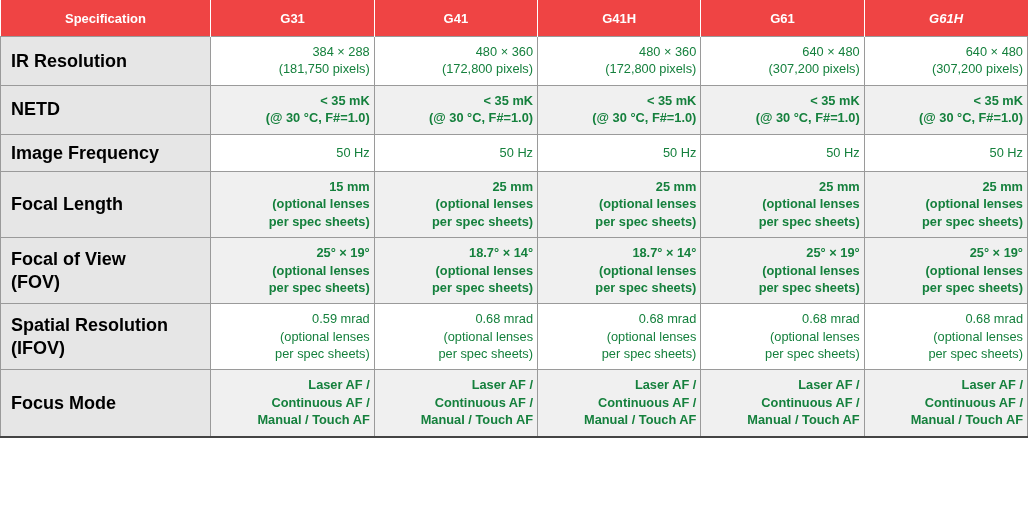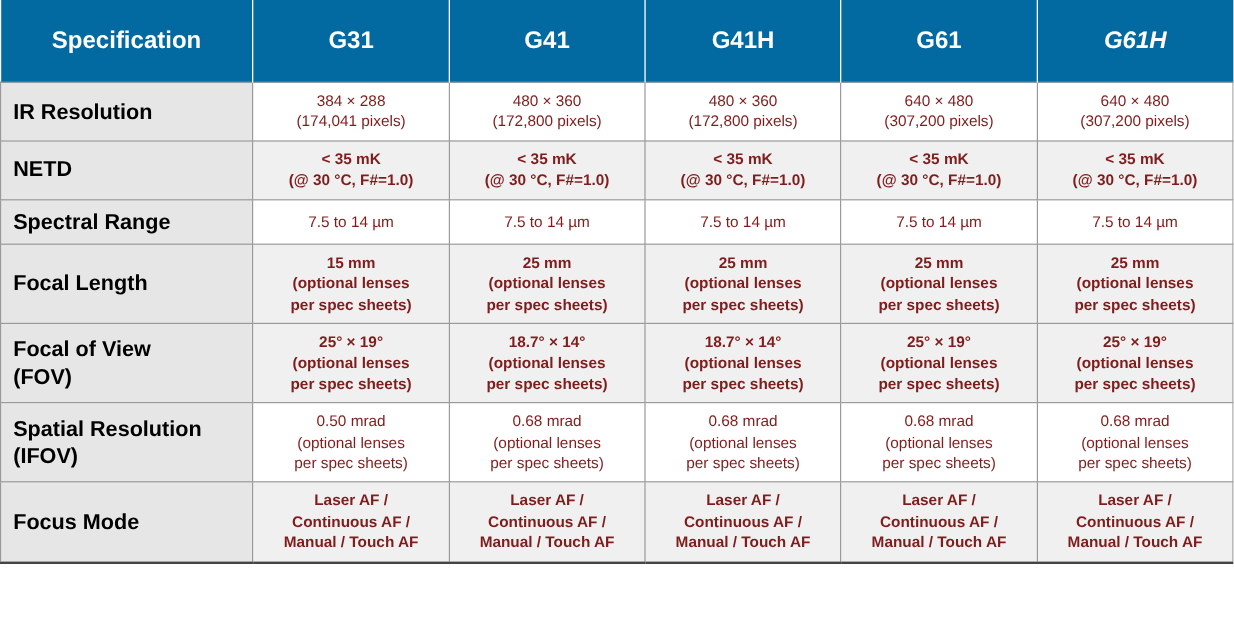--- a/index.html
+++ b/index.html
@@ -15,36 +15,36 @@
   }
   table.spec-table {
     border-collapse: collapse;
     width: 1028px;
     table-layout: fixed;
   }
   table.spec-table col.spec-col { width: 210px; }
   table.spec-table col.model-col { width: 163px; }
 
   thead th {
-    background: #0369a1;
+    background: #ef4444;
     color: #ffffff;
-    font-size: 20px;
+    font-size: 13px;
     font-weight: bold;
     text-align: center;
     height: 28px;
-    padding: 20px 2px;
+    padding: 4px 2px;
     border-right: 1px solid #ffffff;
   }
   thead th:last-child { border-right: none; font-style: italic; }
 
   tbody td {
     border: 1px solid #9a9a9a;
-    text-align: center;
+    text-align: right;
     font-size: 12.8px;
-    color: #7f1d1d;
+    color: #15803d;
     padding: 7px 4px;
     line-height: 1.28;
     vertical-align: middle;
   }
   tbody th.row-label {
     border: 1px solid #9a9a9a;
     background: #e6e6e6;
     text-align: left;
     font-size: 18px;
     font-weight: bold;
@@ -86,21 +86,21 @@
         <th>G61H</th>
       </tr>
   </thead>
   <tbody>
       <tr>
         <th class="row-label">
           <span class="cellline">IR Resolution</span>
         </th>
         <td>
           <span class="cellline">384 × 288</span>
-          <span class="cellline">(174,041 pixels)</span>
+          <span class="cellline">(181,750 pixels)</span>
         </td>
         <td>
           <span class="cellline">480 × 360</span>
           <span class="cellline">(172,800 pixels)</span>
         </td>
         <td>
           <span class="cellline">480 × 360</span>
           <span class="cellline">(172,800 pixels)</span>
         </td>
         <td>
@@ -132,36 +132,36 @@
           <span class="cellline">&lt; 35 mK</span>
           <span class="cellline">(@ 30 °C, F#=1.0)</span>
         </td>
         <td>
           <span class="cellline">&lt; 35 mK</span>
           <span class="cellline">(@ 30 °C, F#=1.0)</span>
         </td>
       </tr>
       <tr>
         <th class="row-label">
-          <span class="cellline">Spectral Range</span>
-        </th>
-        <td>
-          <span class="cellline">7.5 to 14 µm</span>
-        </td>
-        <td>
-          <span class="cellline">7.5 to 14 µm</span>
-        </td>
-        <td>
-          <span class="cellline">7.5 to 14 µm</span>
-        </td>
-        <td>
-          <span class="cellline">7.5 to 14 µm</span>
-        </td>
-        <td>
-          <span class="cellline">7.5 to 14 µm</span>
+          <span class="cellline">Image Frequency</span>
+        </th>
+        <td>
+          <span class="cellline">50 Hz</span>
+        </td>
+        <td>
+          <span class="cellline">50 Hz</span>
+        </td>
+        <td>
+          <span class="cellline">50 Hz</span>
+        </td>
+        <td>
+          <span class="cellline">50 Hz</span>
+        </td>
+        <td>
+          <span class="cellline">50 Hz</span>
         </td>
       </tr>
       <tr class="alt">
         <th class="row-label">
           <span class="cellline">Focal Length</span>
         </th>
         <td>
           <span class="cellline">15 mm</span>
           <span class="cellline">(optional lenses</span>
           <span class="cellline">per spec sheets)</span>
@@ -217,21 +217,21 @@
           <span class="cellline">(optional lenses</span>
           <span class="cellline">per spec sheets)</span>
         </td>
       </tr>
       <tr>
         <th class="row-label">
           <span class="cellline">Spatial Resolution</span>
           <span class="cellline">(IFOV)</span>
         </th>
         <td>
-          <span class="cellline">0.50 mrad</span>
+          <span class="cellline">0.59 mrad</span>
           <span class="cellline">(optional lenses</span>
           <span class="cellline">per spec sheets)</span>
         </td>
         <td>
           <span class="cellline">0.68 mrad</span>
           <span class="cellline">(optional lenses</span>
           <span class="cellline">per spec sheets)</span>
         </td>
         <td>
           <span class="cellline">0.68 mrad</span>

